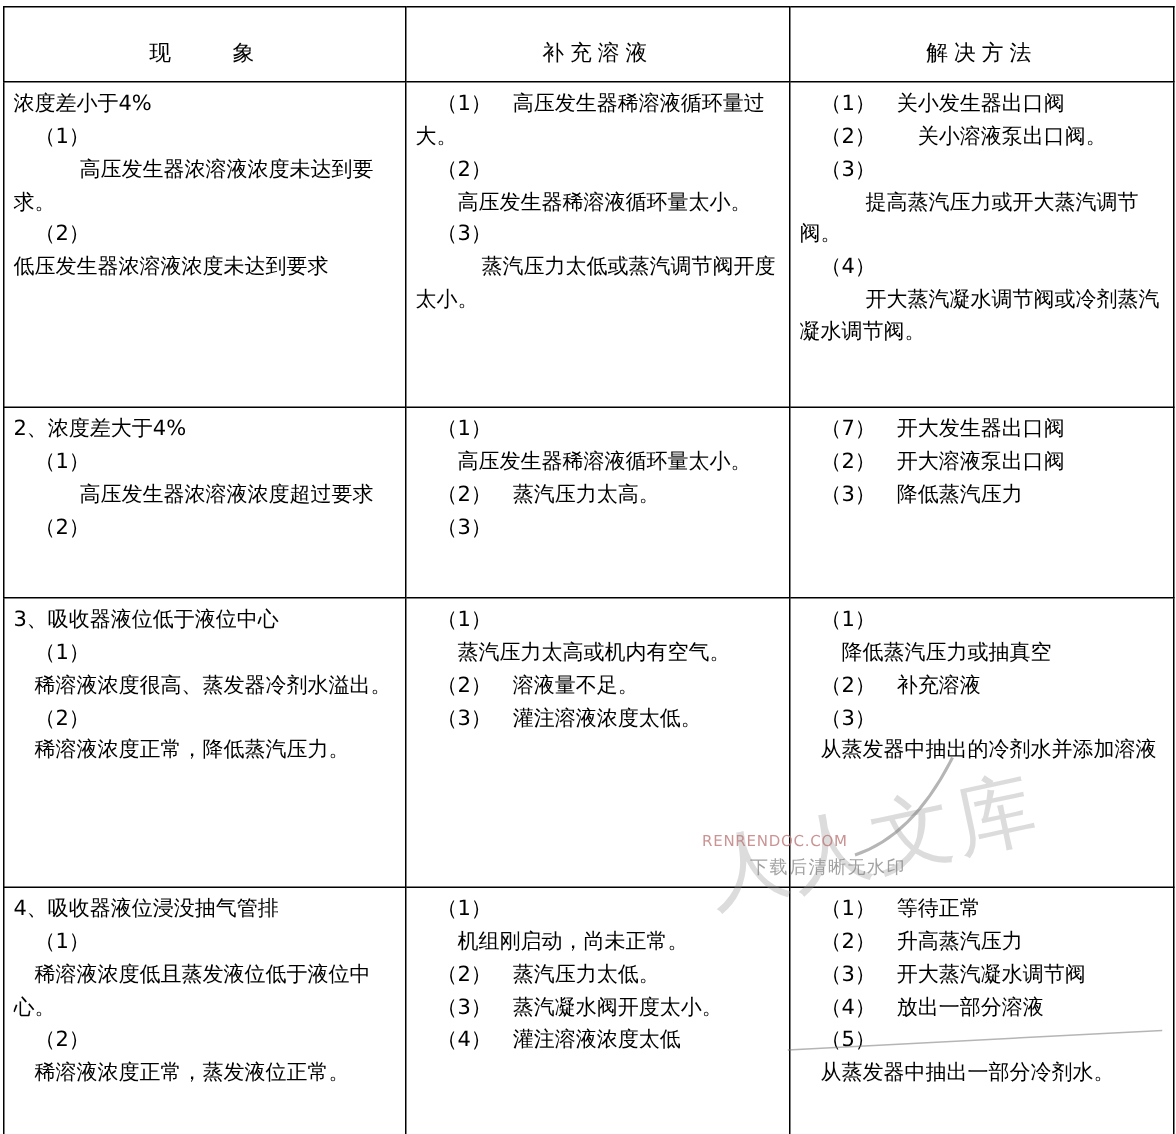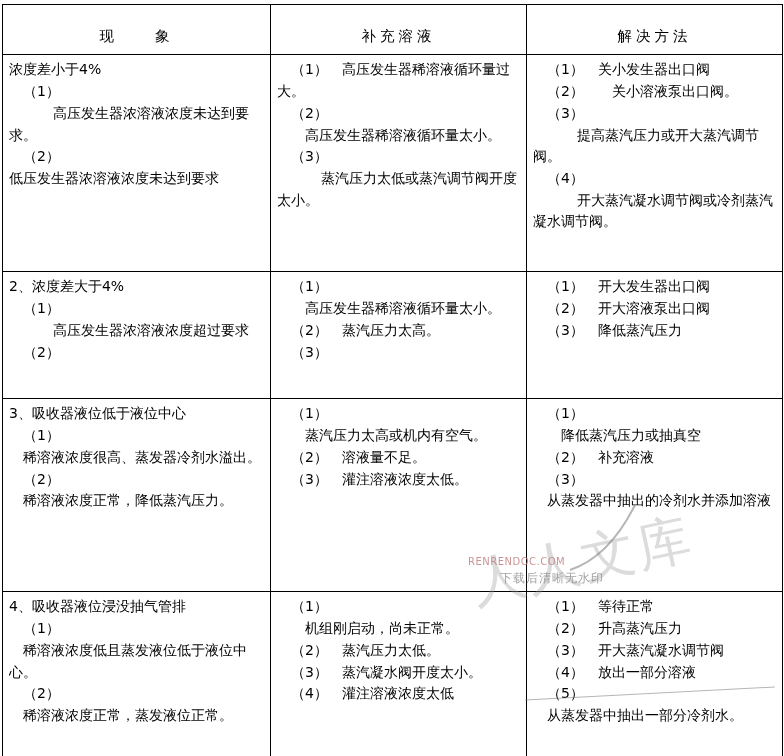--- a/index.html
+++ b/index.html
@@ -169,21 +169,21 @@
       <td>
         <div class="cellwrap">
           <span class="cell-line indent-1">（1）</span>
           <span class="cell-line">　　高压发生器稀溶液循环量太小。</span>
           <span class="cell-line indent-1">（2）　蒸汽压力太高。</span>
           <span class="cell-line indent-1">（3）</span>
         </div>
       </td>
       <td>
         <div class="cellwrap">
-          <span class="cell-line indent-1">（1）　开大发生器出口阀</span>
+          <span class="cell-line indent-1">（7）　开大发生器出口阀</span>
           <span class="cell-line indent-1">（2）　开大溶液泵出口阀</span>
           <span class="cell-line indent-1">（3）　降低蒸汽压力</span>
         </div>
       </td>
     </tr>
 
     <tr class="row-h3 h3">
       <td>
         <div class="cellwrap">
           <span class="cell-line">3、吸收器液位低于液位中心</span>

